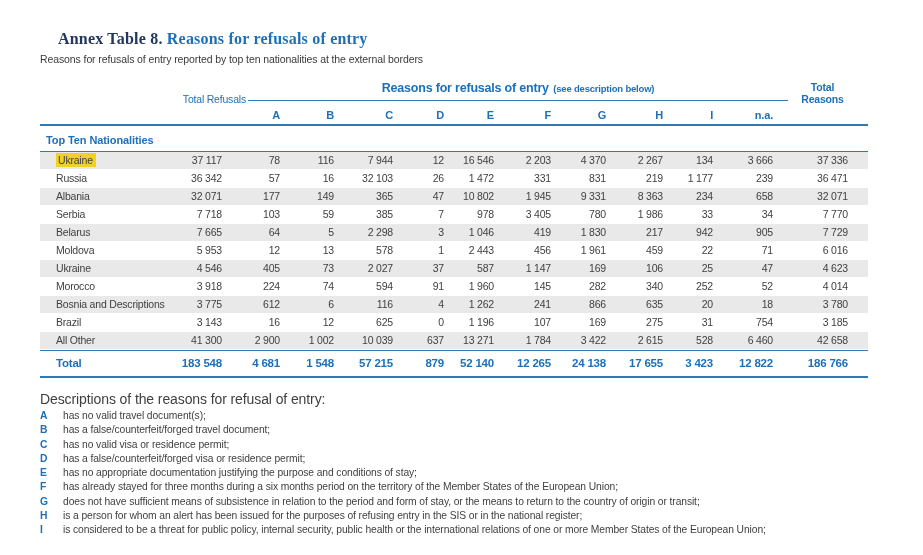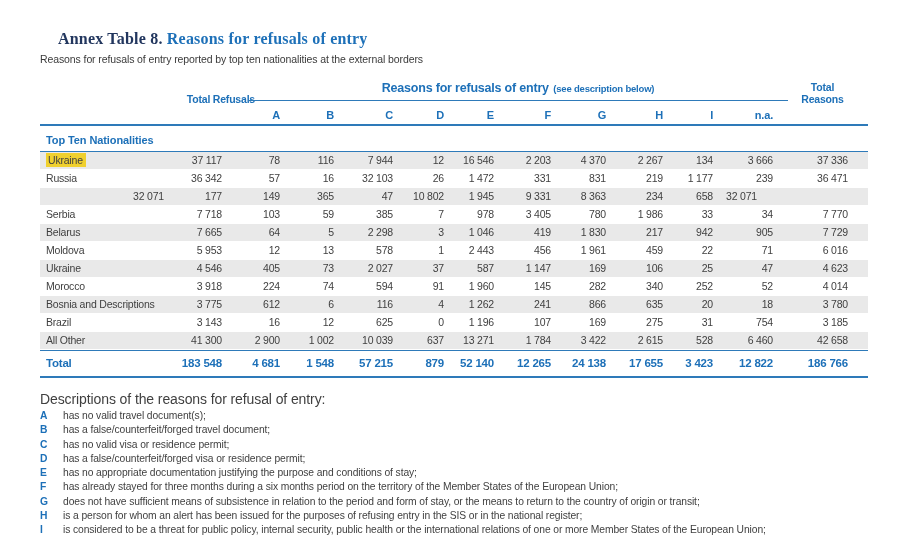--- a/index.html
+++ b/index.html
@@ -20,26 +20,26 @@
   .title .prefix{color:var(--navy);font-weight:600;margin-left:18px;}
   .title .main{color:var(--blue);font-weight:700;}
   .subtitle{margin:5px 0 12px 0;font-size:10.5px;letter-spacing:-0.1px;color:#3a3a3a;}
 
   
   .table{width:828px;}
   .grid{display:grid;grid-template-columns:128px 58px 58px 54px 59px 51px 50px 57px 55px 57px 50px 60px 91px;}
   .cell{padding:0 4px;font-size:10.5px;letter-spacing:-0.2px;white-space:nowrap;}
   .num{text-align:right;}
   .cell.last{padding-right:20px;}
-  .cell.name{padding-left:6px;text-align:left;}
+  .cell.name{padding-left:16px;text-align:left;}
 
   .thead{position:relative;border-bottom:2px solid var(--rule);}
   .hrow1{position:relative;height:31px;}
-  .tr-label{position:absolute;left:9px;bottom:3px;width:206px;text-align:right;
-            color:var(--blue);font-weight:700;font-size:10.5px;letter-spacing:-0.2px;}
+  .tr-label{position:absolute;left:0;bottom:3px;width:206px;text-align:right;
+            color:var(--blue);font-weight:400;font-size:10.5px;letter-spacing:-0.2px;}
   .span-head{position:absolute;left:208px;top:1px;width:540px;text-align:center;color:var(--blue);}
   .span-head .big{font-size:12.5px;font-weight:700;letter-spacing:-0.2px;}
   .span-head .note{font-size:9.5px;font-weight:700;letter-spacing:-0.2px;}
   .group-rule{position:absolute;left:208px;top:23px;width:540px;height:1px;background:var(--rule);}
   .total-head{position:absolute;right:0;top:4px;width:91px;text-align:center;
               color:var(--blue);font-weight:700;font-size:10.5px;line-height:12px;letter-spacing:-0.2px;}
   .hrow2 .cell{height:16px;line-height:15px;font-weight:700;color:var(--blue);font-size:11px;}
 
   .section-row{height:26px;line-height:29px;padding-left:6px;color:var(--blue);
                font-weight:700;font-size:11px;border-bottom:1px solid var(--rule);letter-spacing:-0.1px;}
@@ -127,20 +127,21 @@
           <div class="cell num">26</div>
           <div class="cell num">1 472</div>
           <div class="cell num">331</div>
           <div class="cell num">831</div>
           <div class="cell num">219</div>
           <div class="cell num">1 177</div>
           <div class="cell num">239</div>
           <div class="cell num last">36 471</div>
         </div>
         <div class="grid row stripe">
+          <div class="cell name"><span>Albania</span></div>
           <div class="cell num">32 071</div>
           <div class="cell num">177</div>
           <div class="cell num">149</div>
           <div class="cell num">365</div>
           <div class="cell num">47</div>
           <div class="cell num">10 802</div>
           <div class="cell num">1 945</div>
           <div class="cell num">9 331</div>
           <div class="cell num">8 363</div>
           <div class="cell num">234</div>

